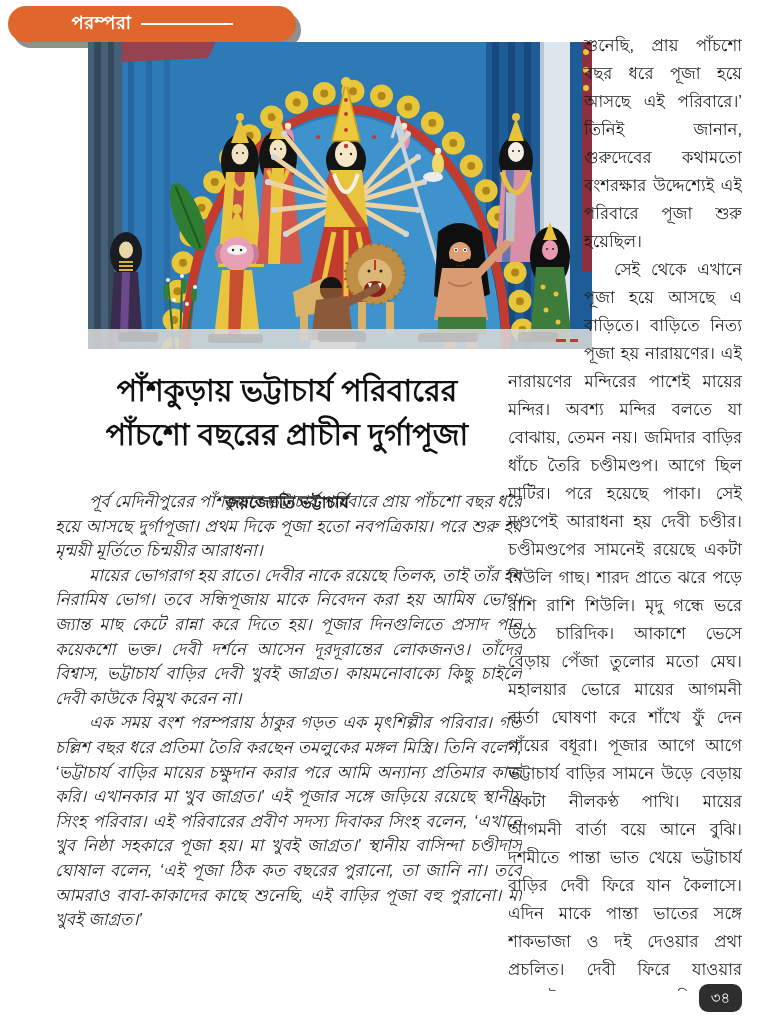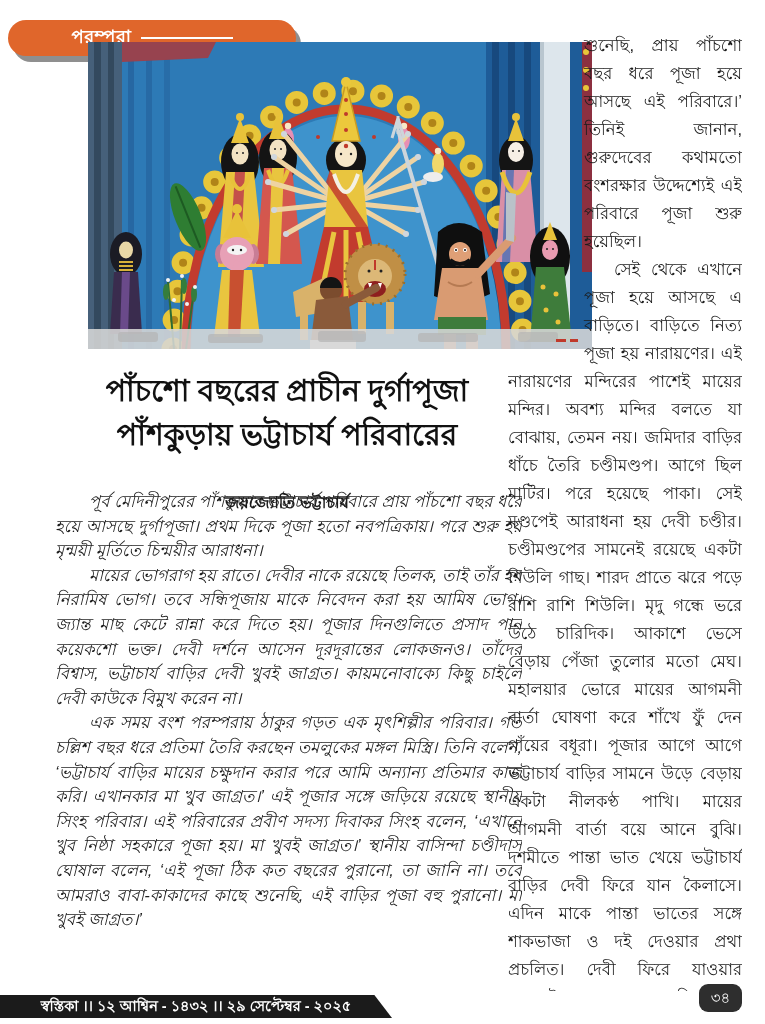--- a/index.html
+++ b/index.html
@@ -3,21 +3,21 @@
 <meta charset="utf-8">
 <style>
   html,body { margin:0; padding:0; background:#ffffff; }
   .page {
     position:relative; width:765px; height:1024px; background:#fff;
     font-family:"Liberation Sans","DejaVu Sans",sans-serif;
     color:var(--text-color,#1c1c1c); overflow:hidden;
   }
   
   .section-tab {
-    position:absolute; left:8px; top:20px; width:288px; height:36px;
+    position:absolute; left:8px; top:6px; width:288px; height:36px;
     background:var(--accent-orange,#e0662b); border-radius:18px;
     box-shadow:5px 6px 0 var(--tab-shadow,#8f8f8f);
     display:flex; align-items:center; justify-content:center; gap:9px;
   }
   .section-tab .label { color:#fff; font-size:18px; font-weight:bold; letter-spacing:.5px; }
   .section-tab .dash { width:92px; height:2px; background:#fff; }
 
   
   .photo { position:absolute; left:88px; top:42px; width:504px; height:307px; }
   .photo svg { display:block; width:100%; height:100%; }
@@ -310,29 +310,28 @@
     </svg>
   </div>
 
   <div class="right-col">
     <div class="photo-spacer"></div>
     <p>শুনেছি, প্রায় পাঁচশো বছর ধরে পূজা হয়ে আসছে এই পরিবারে।’ তিনিই জানান, গুরুদেবের কথামতো বংশরক্ষার উদ্দেশ্যেই এই পরিবারে পূজা শুরু হয়েছিল।</p>
     <p class="indent"><span>সেই থেকে এখানে পূজা হয়ে আসছে এ বাড়িতে। বাড়িতে নিত্য পূজা হয় নারায়ণের। এই নারায়ণের মন্দিরের পাশেই মায়ের মন্দির। অবশ্য মন্দির বলতে যা বোঝায়, তেমন নয়। জমিদার বাড়ির ধাঁচে তৈরি চণ্ডীমণ্ডপ। আগে ছিল মাটির। পরে হয়েছে পাকা। সেই মণ্ডপেই আরাধনা হয় দেবী চণ্ডীর। চণ্ডীমণ্ডপের সামনেই রয়েছে একটা শিউলি গাছ। শারদ প্রাতে ঝরে পড়ে রাশি রাশি শিউলি। মৃদু গন্ধে ভরে উঠে চারিদিক। আকাশে ভেসে বেড়ায় পেঁজা তুলোর মতো মেঘ। মহালয়ার ভোরে মায়ের আগমনী বার্তা ঘোষণা করে শাঁখে ফুঁ দেন গাঁয়ের বধূরা। পূজার আগে আগে ভট্টাচার্য বাড়ির সামনে উড়ে বেড়ায় একটা নীলকণ্ঠ পাখি। মায়ের আগমনী বার্তা বয়ে আনে বুঝি। দশমীতে পান্তা ভাত খেয়ে ভট্টাচার্য বাড়ির দেবী ফিরে যান কৈলাসে। এদিন মাকে পান্তা ভাতের সঙ্গে শাকভাজা ও দই দেওয়ার প্রথা প্রচলিত। দেবী ফিরে যাওয়ার পরপরই কোথায় যেন হারিয়ে যায় নীলকণ্ঠ পাখিটাও। পাখিটার দেখা মেলে ঠিক এক বছর পরে, আবারও মহালয়ার ভোরে। ভট্টাচার্যদের প্রতিবেশীদের বিভিন্ন বাড়ির বহু পুরানো রেডিয়োতে তখন বেজে চলে বীরেন্দ্রকৃষ্ণ ভদ্রের জলদগম্ভীর কণ্ঠের সেই চিরন্তনী বাণী, আশ্বিনের শারদ প্রাতে...।</span></p>
   </div>
 
   <div class="headline">
+    <div>পাঁশকুড়ায় ভট্টাচার্য পরিবারের</div>
     <div>পাঁচশো বছরের প্রাচীন দুর্গাপূজা</div>
-    <div>পাঁশকুড়ায় ভট্টাচার্য পরিবারের</div>
   </div>
 
   <div class="byline">জয়জ্যোতি ভট্টাচার্য</div>
 
   <div class="left-col">
     <p>পূর্ব মেদিনীপুরের পাঁশকুড়ার ভট্টাচার্য পরিবারে প্রায় পাঁচশো বছর ধরে হয়ে আসছে দুর্গাপূজা। প্রথম দিকে পূজা হতো নবপত্রিকায়। পরে শুরু হয় মৃন্ময়ী মূর্তিতে চিন্ময়ীর আরাধনা।</p>
     <p>মায়ের ভোগরাগ হয় রাতে। দেবীর নাকে রয়েছে তিলক, তাই তাঁর হয় নিরামিষ ভোগ। তবে সন্ধিপূজায় মাকে নিবেদন করা হয় আমিষ ভোগ। জ্যান্ত মাছ কেটে রান্না করে দিতে হয়। পূজার দিনগুলিতে প্রসাদ পান কয়েকশো ভক্ত। দেবী দর্শনে আসেন দূরদূরান্তের লোকজনও। তাঁদের বিশ্বাস, ভট্টাচার্য বাড়ির দেবী খুবই জাগ্রত। কায়মনোবাক্যে কিছু চাইলে দেবী কাউকে বিমুখ করেন না।</p>
     <p>এক সময় বংশ পরম্পরায় ঠাকুর গড়ত এক মৃৎশিল্পীর পরিবার। গত চল্লিশ বছর ধরে প্রতিমা তৈরি করছেন তমলুকের মঙ্গল মিস্ত্রি। তিনি বলেন, ‘ভট্টাচার্য বাড়ির মায়ের চক্ষুদান করার পরে আমি অন্যান্য প্রতিমার কাজ করি। এখানকার মা খুব জাগ্রত।’ এই পূজার সঙ্গে জড়িয়ে রয়েছে স্থানীয় সিংহ পরিবার। এই পরিবারের প্রবীণ সদস্য দিবাকর সিংহ বলেন, ‘এখানে খুব নিষ্ঠা সহকারে পূজা হয়। মা খুবই জাগ্রত।’ স্থানীয় বাসিন্দা চণ্ডীদাস ঘোষাল বলেন, ‘এই পূজা ঠিক কত বছরের পুরানো, তা জানি না। তবে আমরাও বাবা-কাকাদের কাছে শুনেছি, এই বাড়ির পূজা বহু পুরানো। মা খুবই জাগ্রত।’</p>
 
   </div>
 
-  <div class="footer-band">স্বস্তিকা ।। ১২ আশ্বিন - ১৪৩২ ।। ২৯ সেপ্টেম্বর - ২০২৫</div>
   <div class="page-badge">৩৪</div>
 
 </div>
 
 </body></html>

